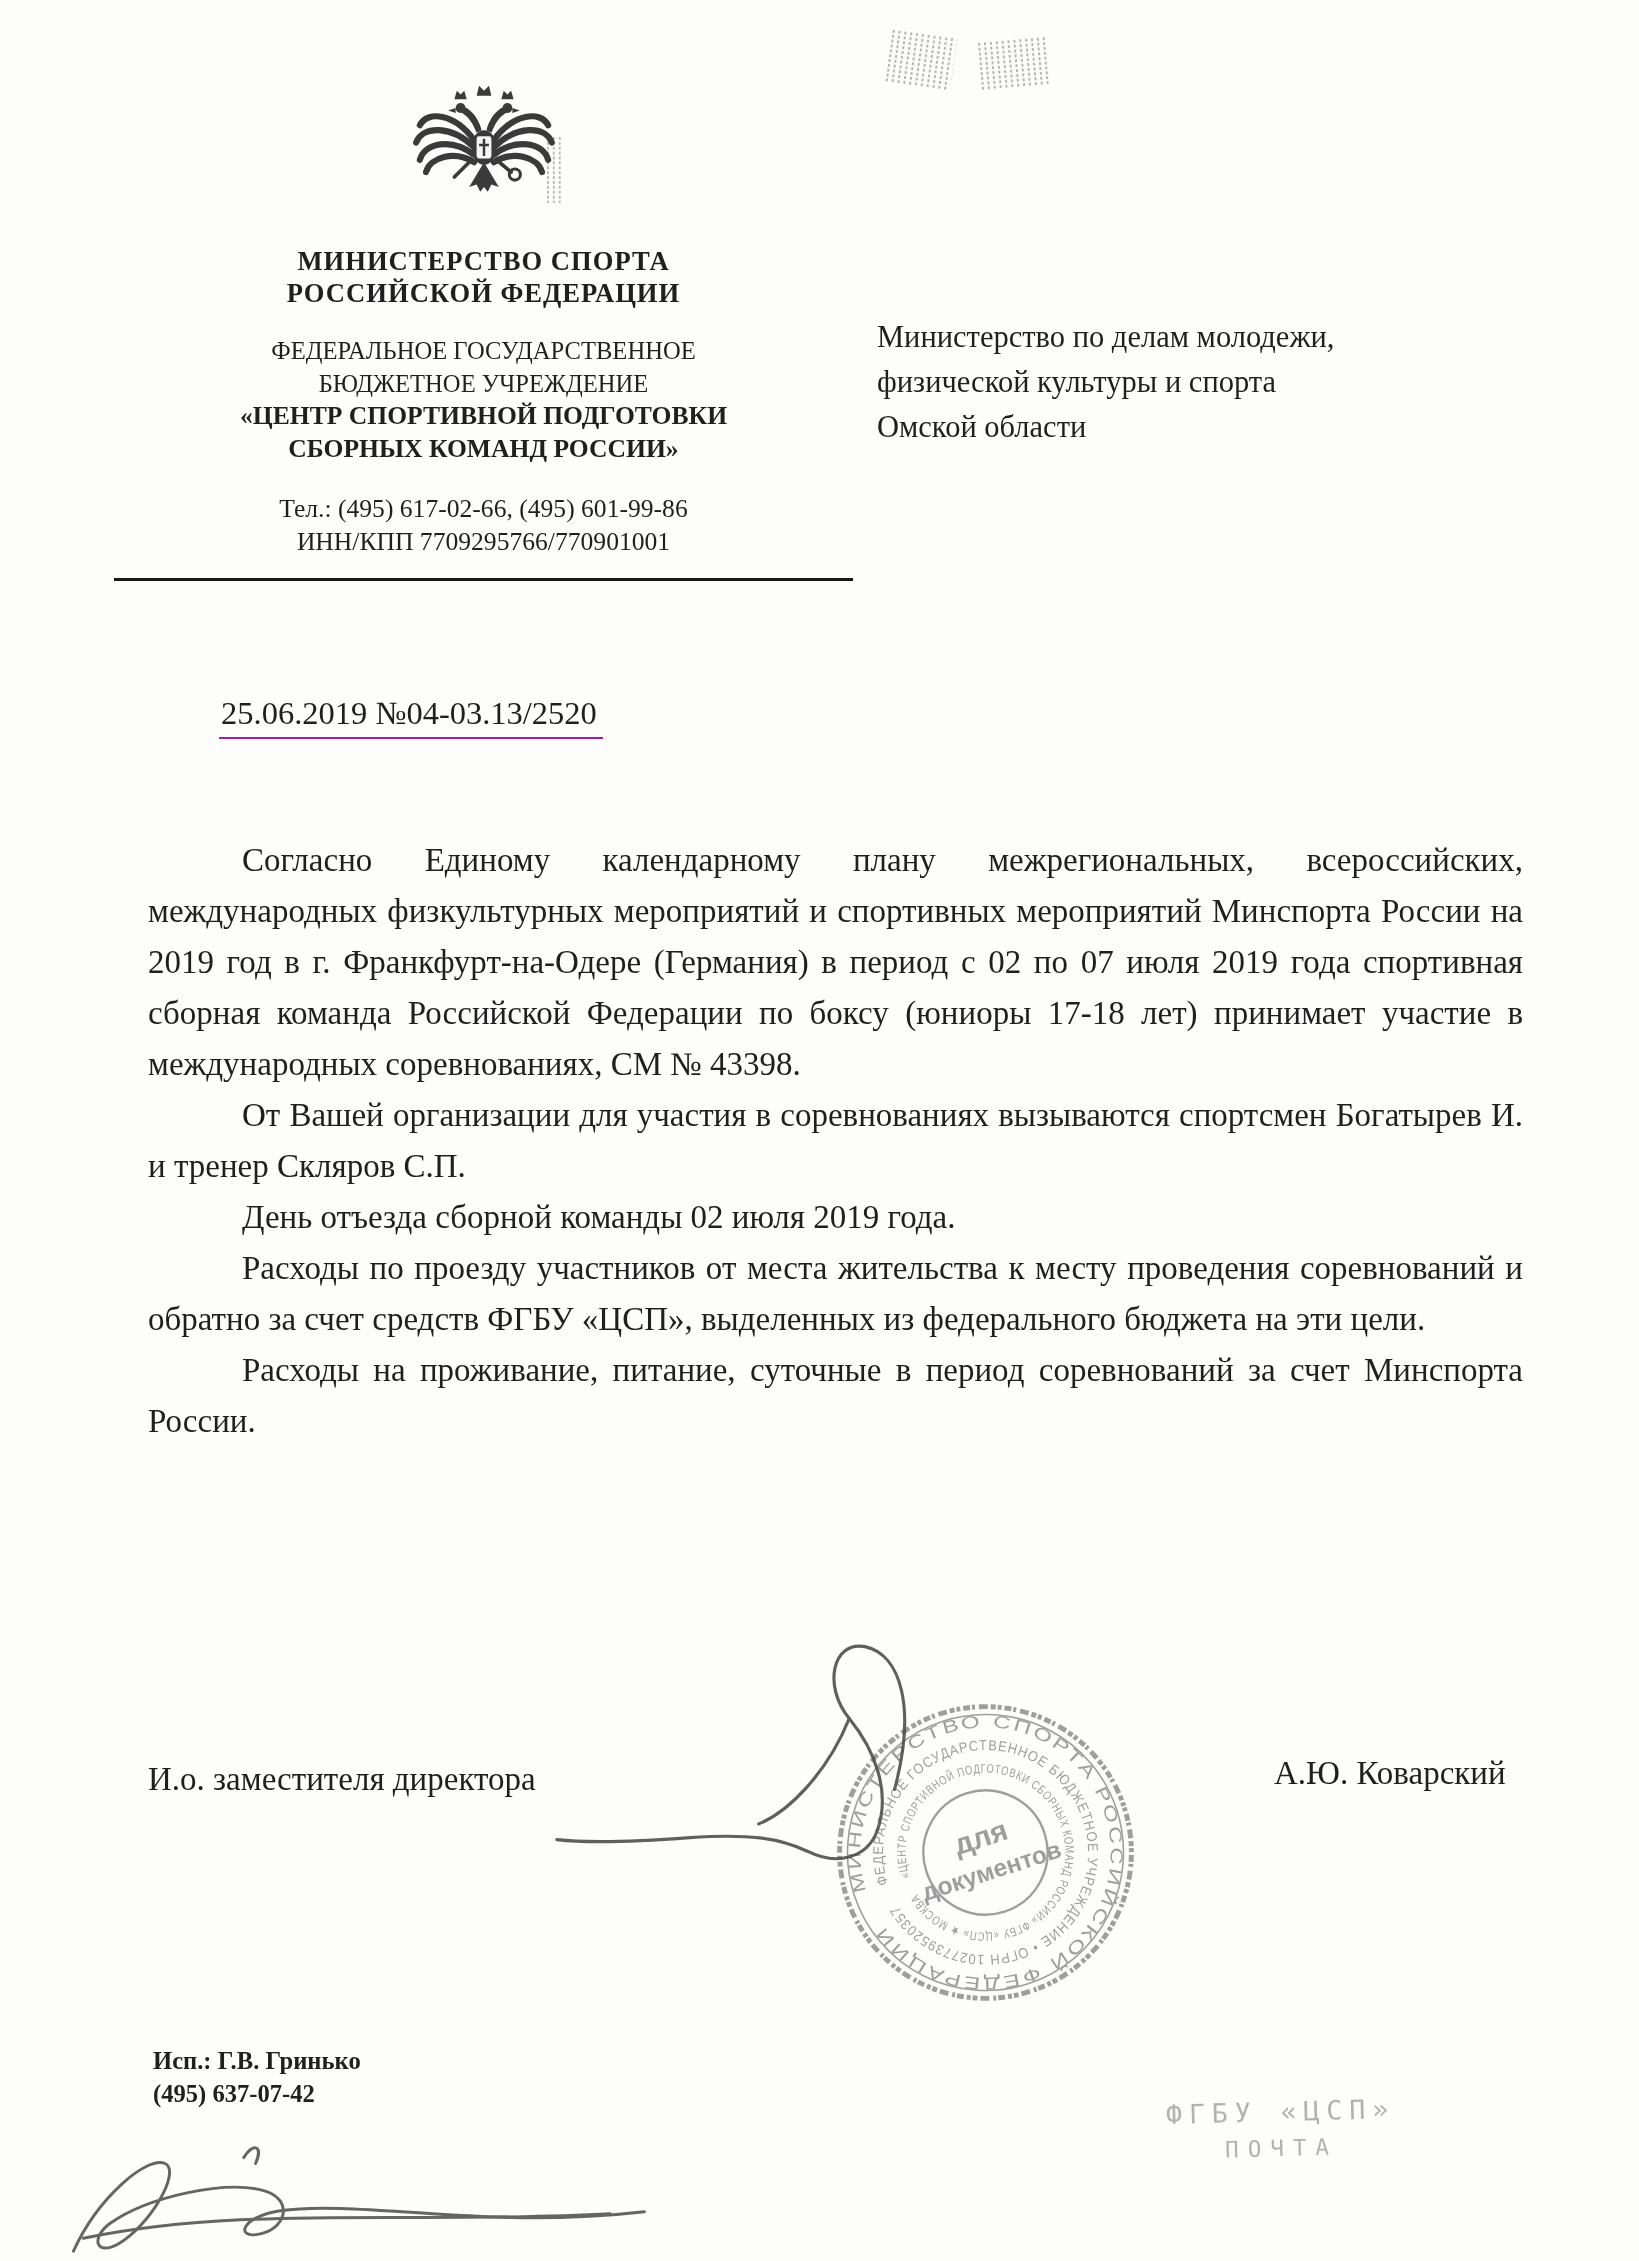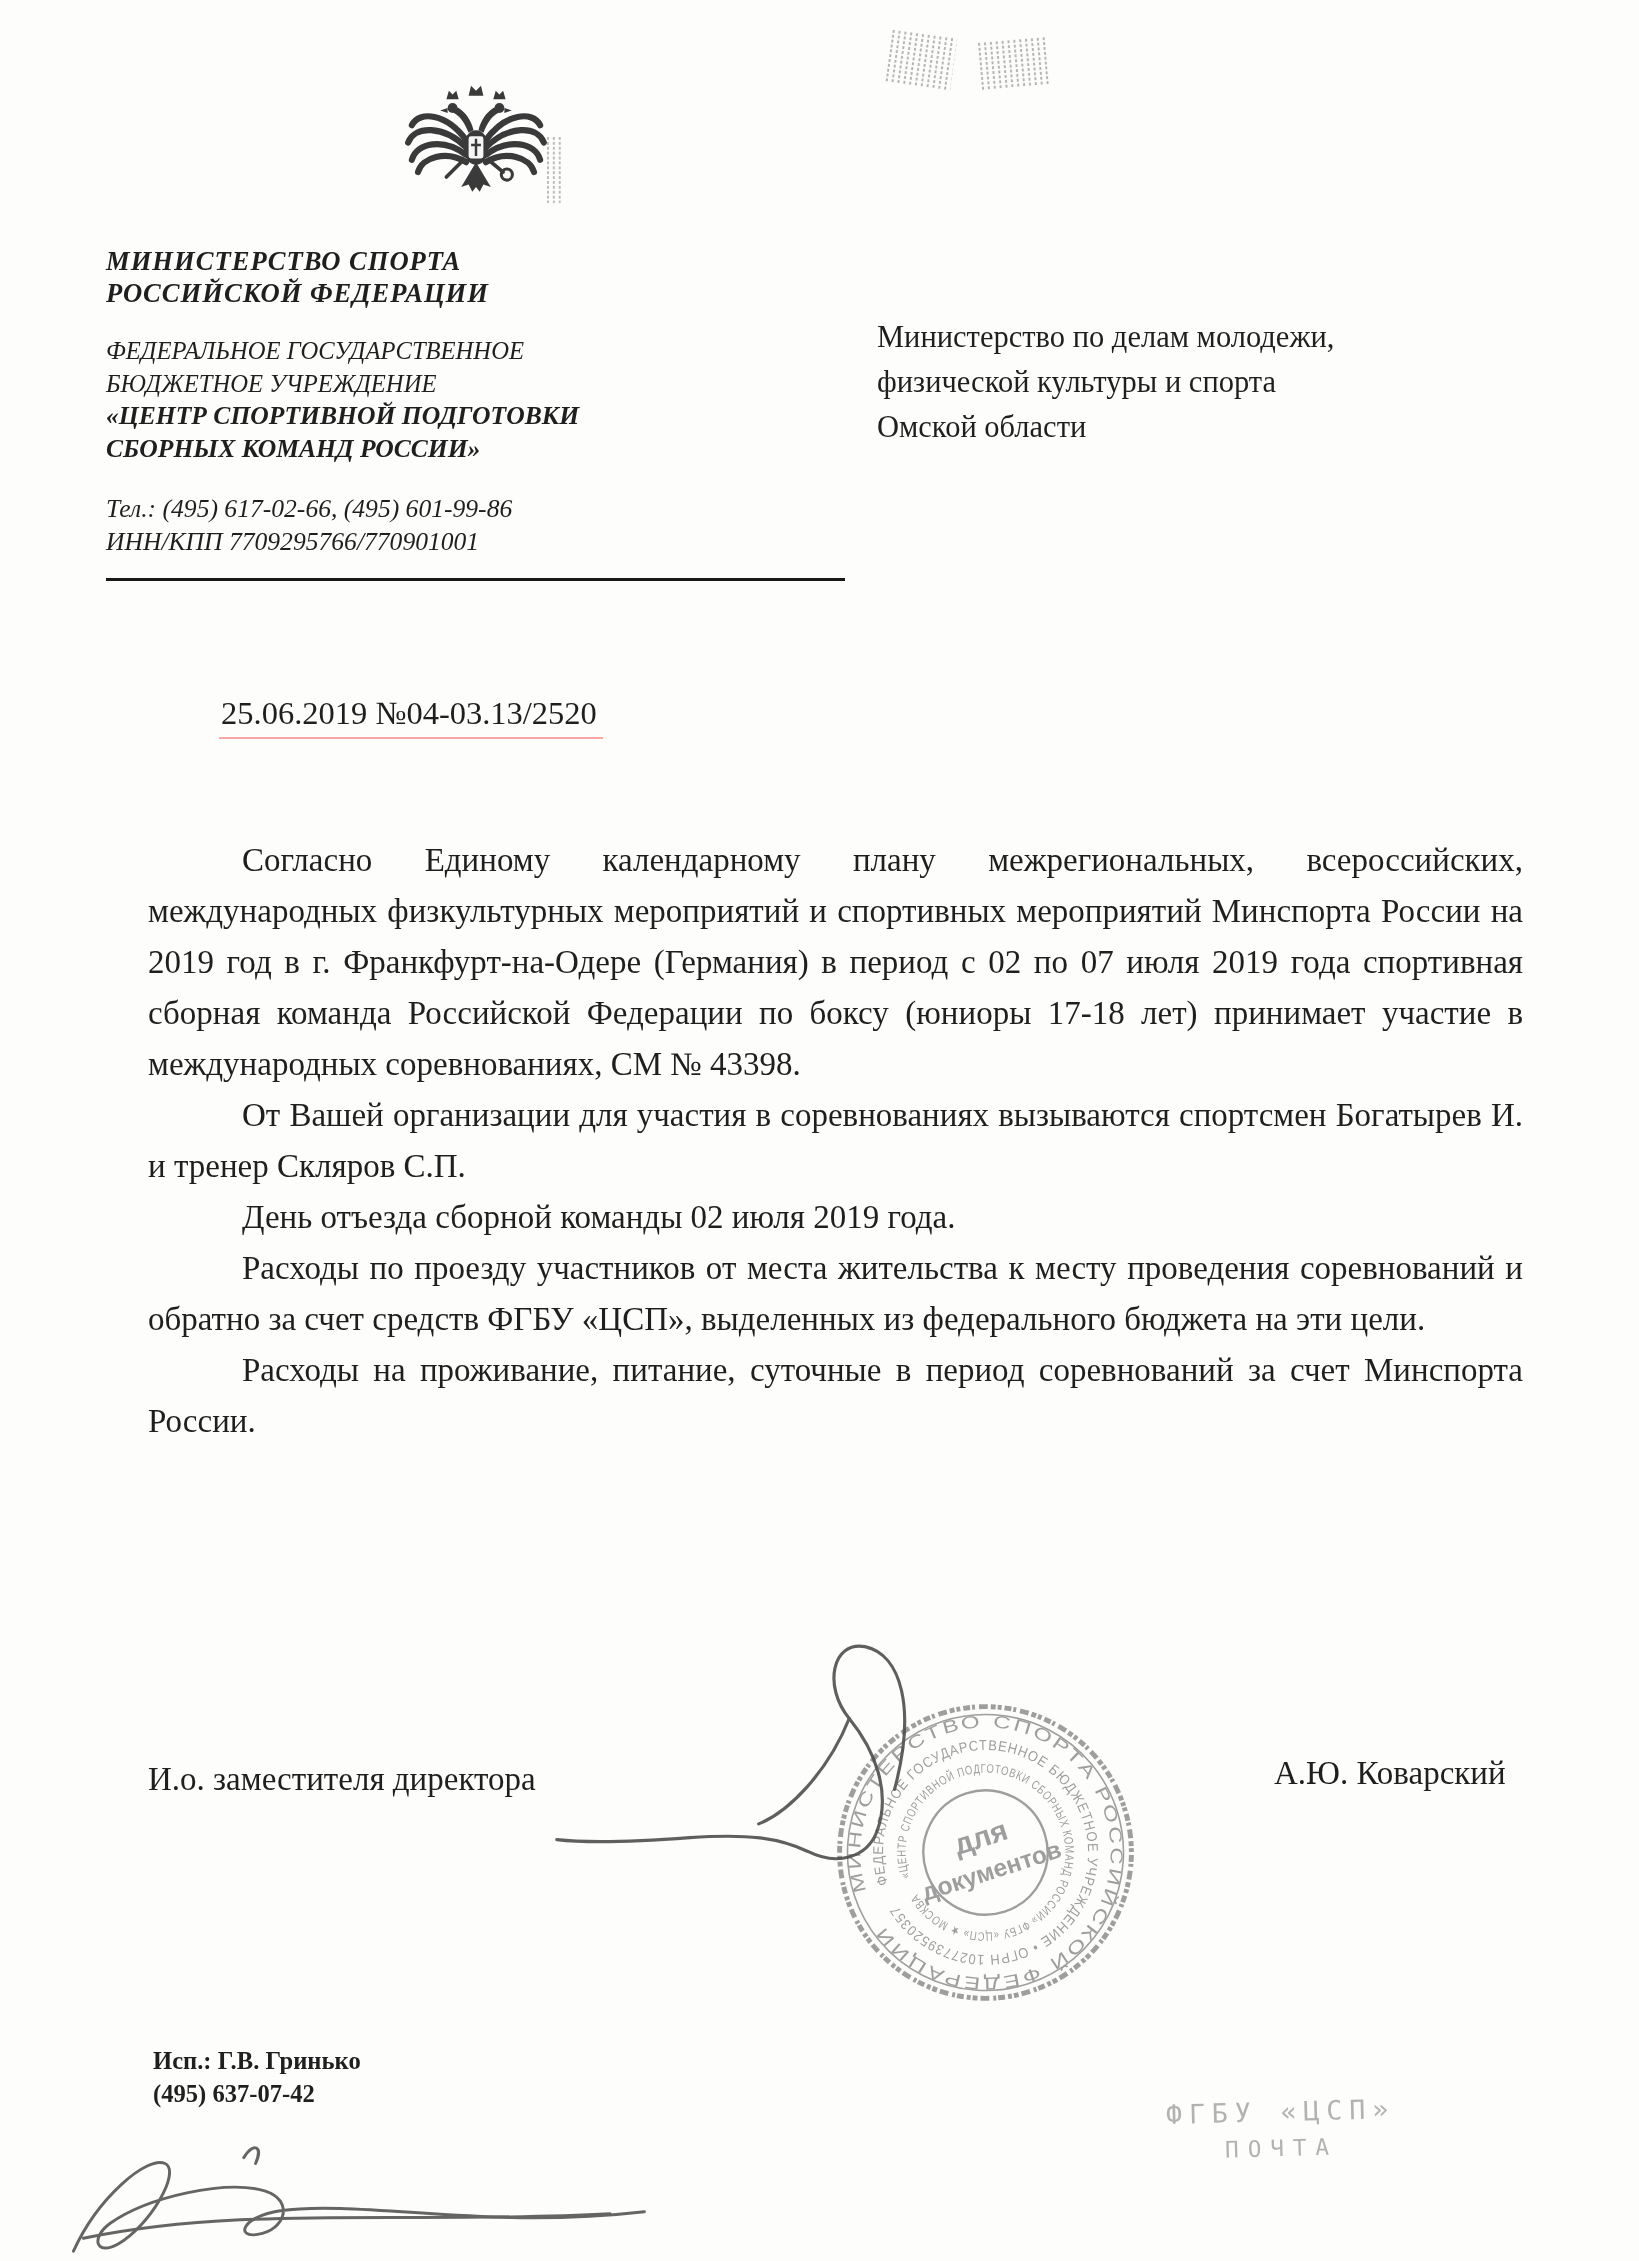--- a/index.html
+++ b/index.html
@@ -7,23 +7,22 @@
     position:relative;
     width:1639px;height:2262px;
     margin:0 auto;
     background:#fdfdfc;
     font-family:"Liberation Serif", serif;
     color:#1f1f1f;
     overflow:hidden;
   }
   
   #header-left{
-    position:absolute;left:106px;top:83px;width:739px;
-    text-align:left;
-    font-style:italic;
+    position:absolute;left:114px;top:83px;width:739px;
+    text-align:center;
   }
   #emblem{display:block;margin:0 auto 5.9px auto;}
   .ministry-line{font-weight:bold;font-size:26.6px;line-height:32.5px;letter-spacing:1px;}
   #org-block{margin-top:25.6px;}
   .org-line{font-size:24.6px;line-height:32.5px;}
   .org-line.bold{font-weight:bold;font-size:25.6px;}
   #address-block{margin-top:27.6px;}
   .addr-line{font-size:25.6px;line-height:32.5px;}
   #header-rule{
     margin-top:19.7px;height:0;
@@ -31,21 +30,21 @@
   }
   
   #header-right{
     position:absolute;left:877px;top:315px;width:650px;
     text-align:left;font-size:30.5px;line-height:45px;
   }
   
   #ref-line{
     position:absolute;left:219px;top:695px;
     font-size:32.5px;
-    border-bottom:2px solid #fca5a5;
+    border-bottom:2px solid #a21caf;
     padding:0 5.9px 4.9px 2px;
   }
   
   #body-text{
     position:absolute;left:148px;top:835px;width:1375px;
     font-size:33px;line-height:51px;text-align:justify;
   }
   #body-text p{margin:0;text-indent:94px;}
   
   #sig-position{position:absolute;left:148px;top:1761px;font-size:33px;}

